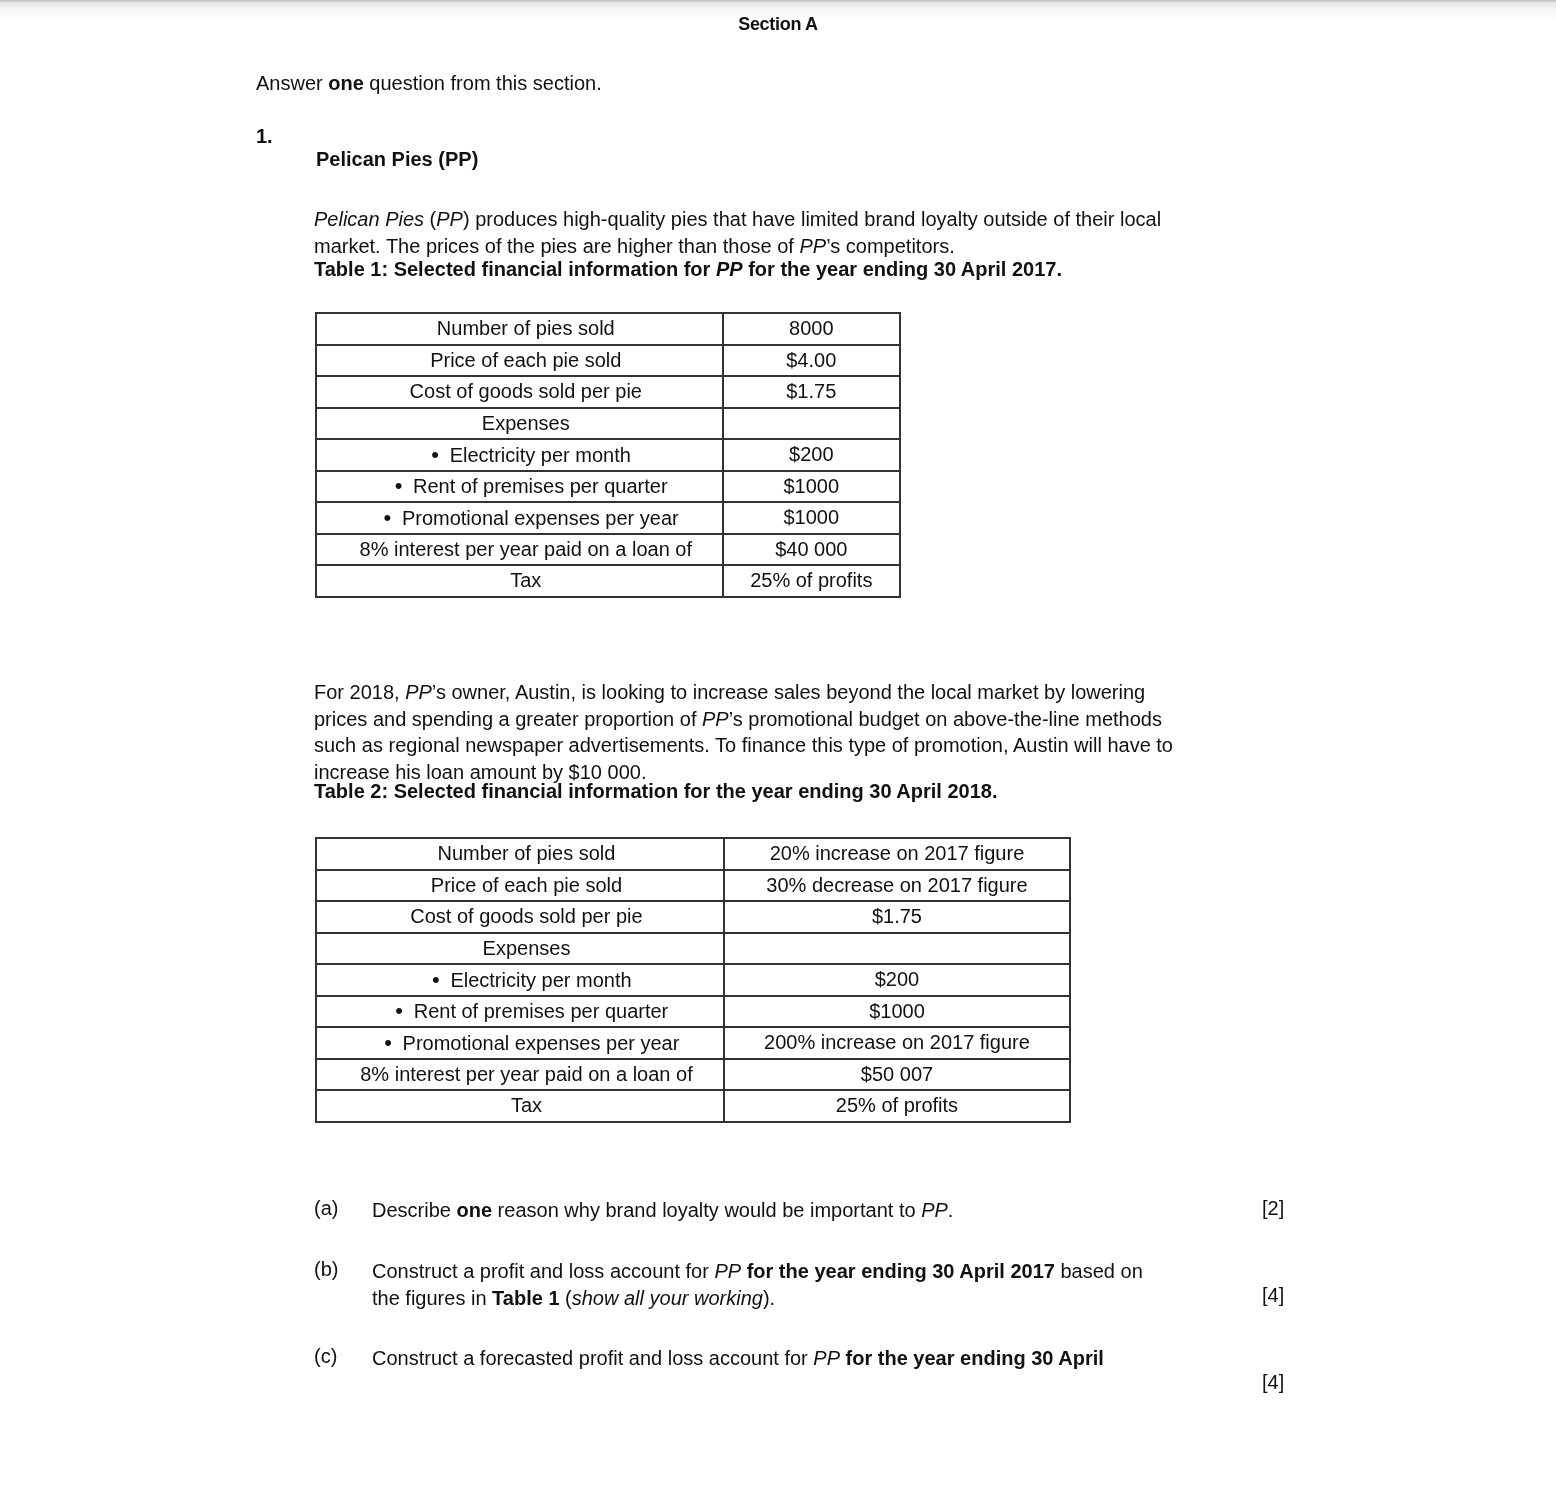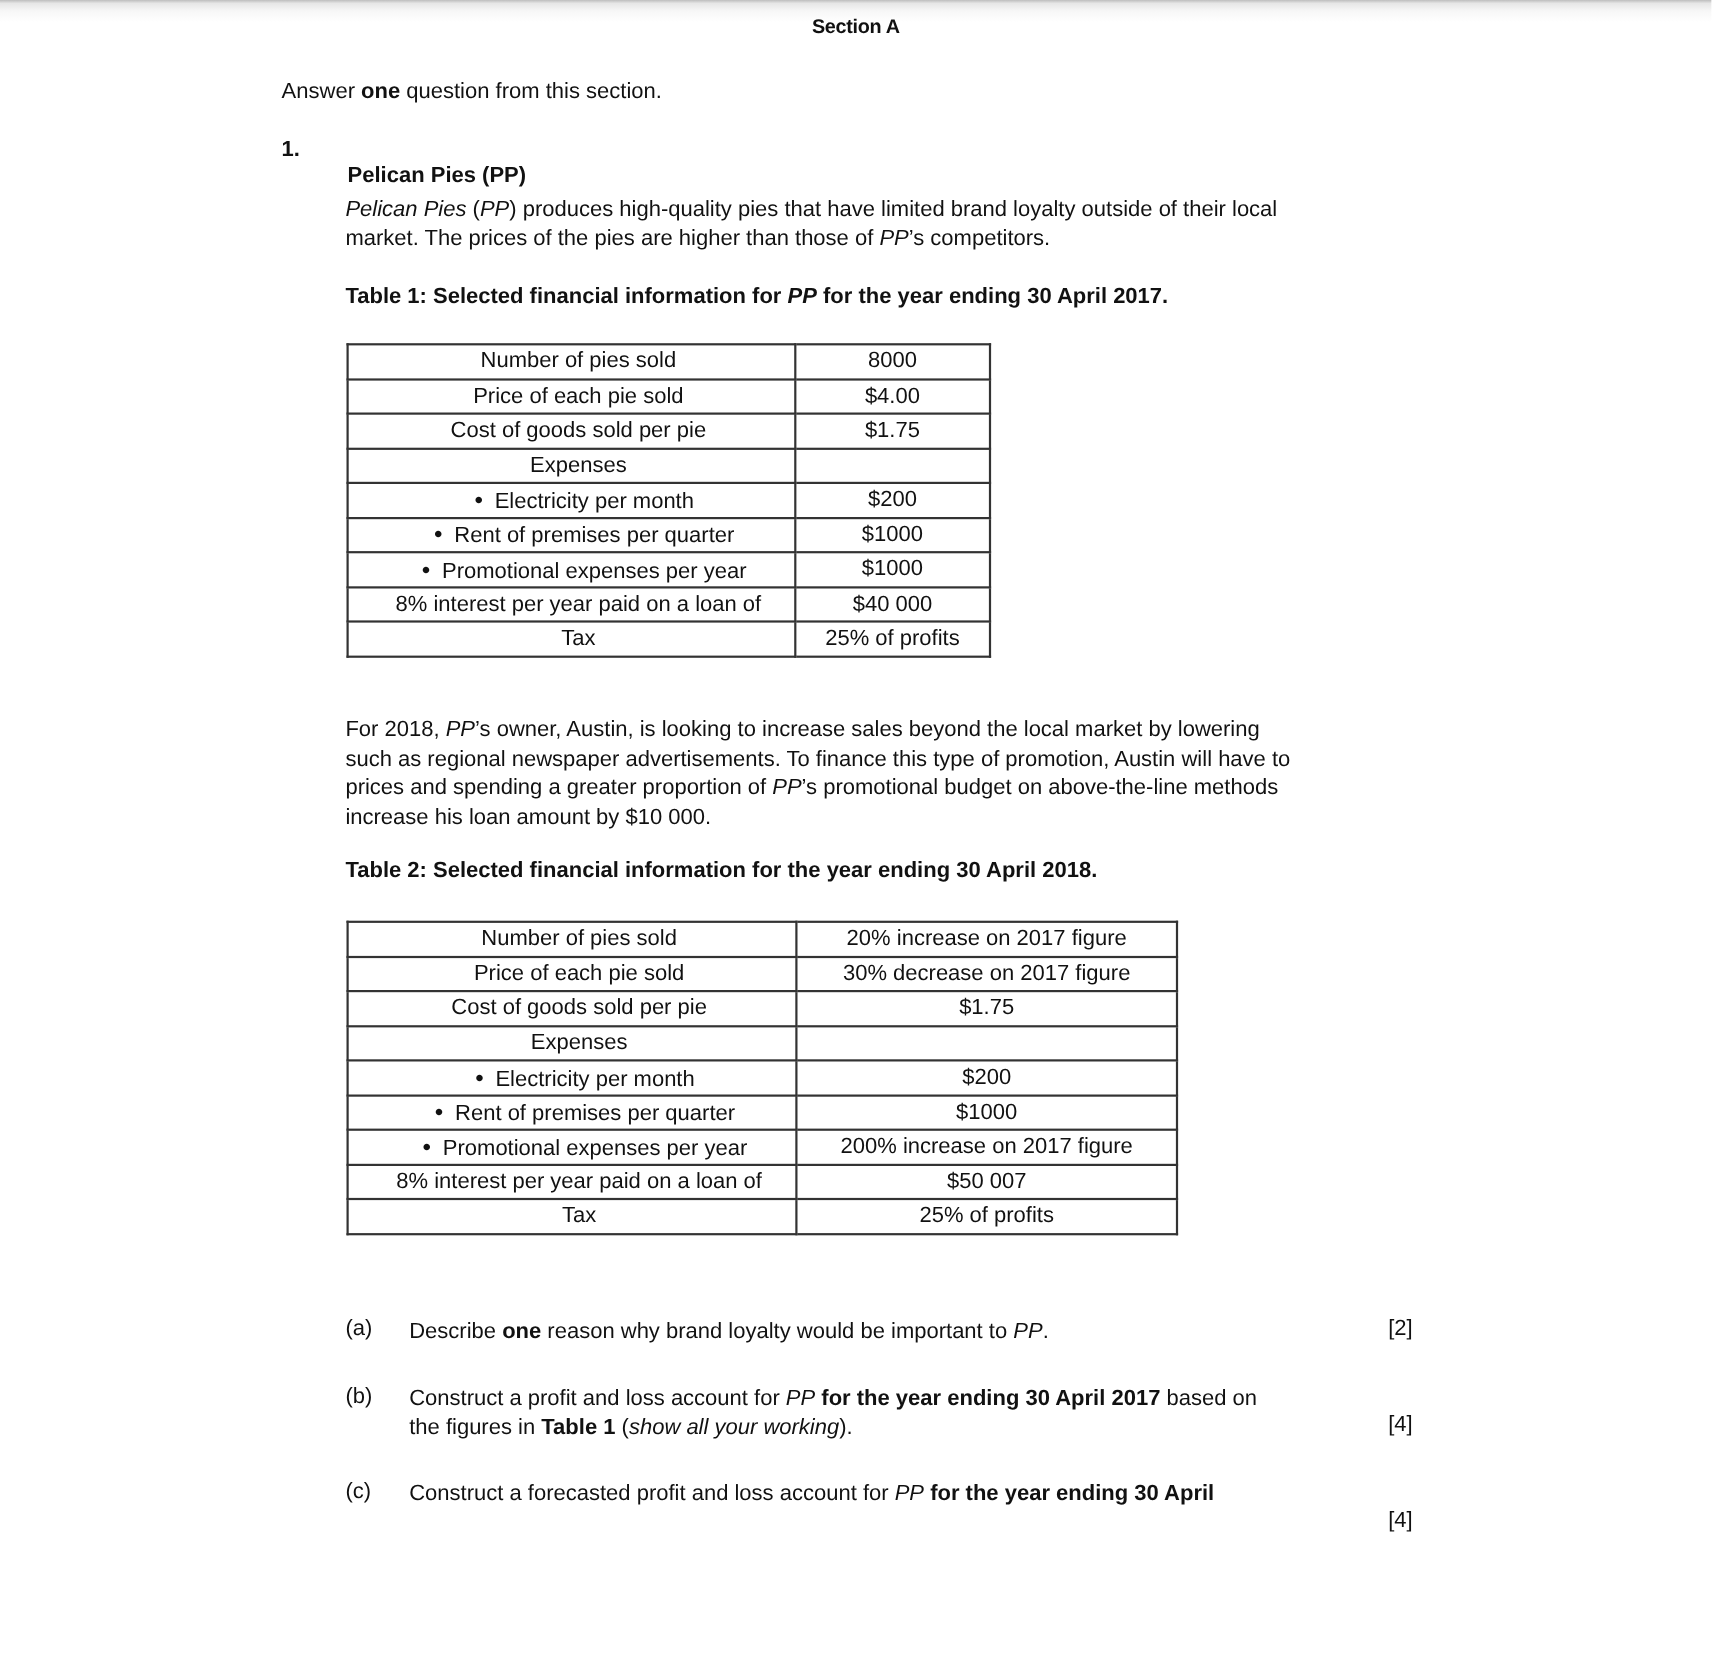--- a/index.html
+++ b/index.html
@@ -10,21 +10,21 @@
   }
   .topshade {
     position: absolute; left: 0; top: 0; width: 1556px; height: 20px;
     background: linear-gradient(#bdbdbd 0px, #e6e6e6 3px, #f7f7f7 10px, #ffffff 20px);
   }
   .abs { position: absolute; white-space: nowrap; }
   .section-title { left: 0; width: 1556px; text-align: center; top: 14px; font-size: 18px; font-weight: bold; letter-spacing: -0.3px; }
   .instr { left: 256px; top: 72px; font-size: 20px; }
   .qnum { left: 256px; top: 125px; font-size: 20px; font-weight: bold; }
   .qtitle { left: 316px; top: 125px; font-size: 20px; font-weight: bold; margin-top: 23px; }
-  .para { left: 314px; font-size: 20px; line-height: 26.5px; }
+  .para { left: 314px; font-size: 20px; line-height: 26.5px; margin-top: 29px; }
   .tcap { left: 314px; font-size: 20px; font-weight: bold; }
   b { font-weight: bold; }
   i { font-style: italic; }
 
   table.fin {
     position: absolute; border-collapse: collapse; font-size: 20px;
   }
   table.fin td {
     border: 2px solid #333; height: 29.5px; padding: 0; vertical-align: middle;
   }
@@ -96,22 +96,22 @@
       </tr>
     <tr>
         <td class="lab">Tax</td>
         <td class="val">25% of profits</td>
       </tr>
   </tbody>
 </table>
 
 <div class="abs para" style="top:650px;">
   <div><span>For 2018, </span><i>PP</i><span>’s owner, Austin, is looking to increase sales beyond the local market by lowering</span></div>
+  <div><span>prices and spending a greater proportion of </span><i>PP</i><span>’s promotional budget on above-the-line methods</span></div>
   <div>such as regional newspaper advertisements.  To finance this type of promotion, Austin will have to</div>
-  <div><span>prices and spending a greater proportion of </span><i>PP</i><span>’s promotional budget on above-the-line methods</span></div>
   <div>increase his loan amount by $10 000.</div>
 </div>
 
 <div class="abs tcap" style="top:780px;">Table 2: Selected financial information for the year ending 30 April 2018.</div>
 
 <table class="fin" style="left:315px; top:837px; width:756px;">
   <colgroup>
       <col style="width:409px">
       <col style="width:347px">
     </colgroup>

